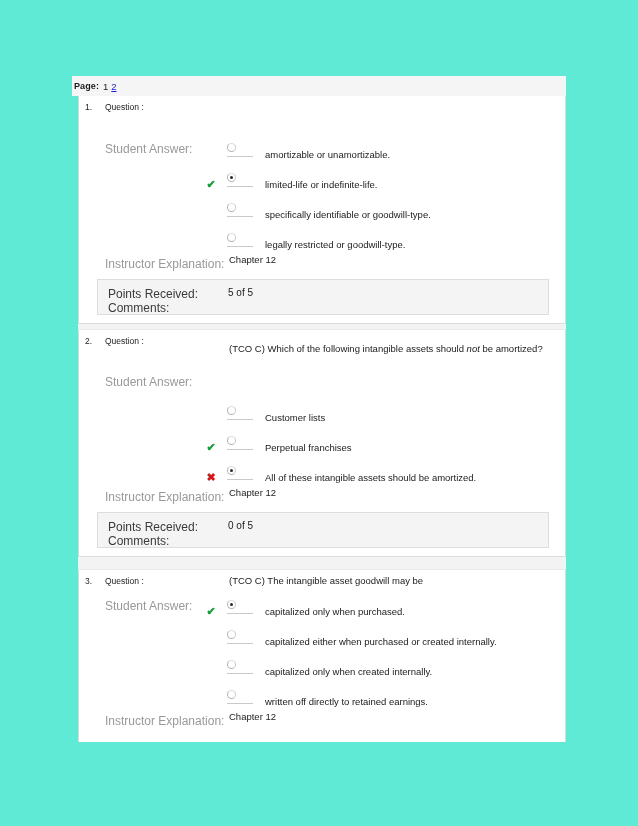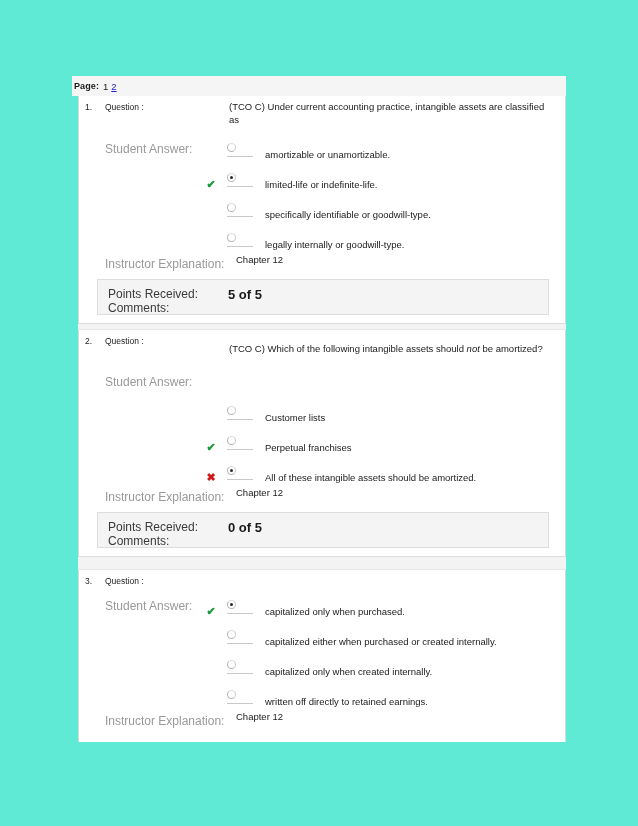--- a/index.html
+++ b/index.html
@@ -102,21 +102,20 @@
     color: #1a1a1a;
   }
   .qtext em { font-style: italic; }
 
   .expl {
     position: absolute;
     left: 150px;
     font-size: 9.5px;
     color: #1a1a1a;
     white-space: nowrap;
-    margin-left: 7px;
   }
 
   
   .opt {
     position: absolute;
     left: 126px;
     width: 350px;
     height: 30px;
   }
   .mark {
@@ -194,22 +193,22 @@
   .pb-label {
     position: absolute;
     left: 10px;
     font-size: 12px;
     color: #3a3a3a;
     white-space: nowrap;
   }
   .pb-value {
     position: absolute;
     left: 130px;
-    font-size: 13px;
-    font-weight: bold;
+    font-size: 10px;
+    font-weight: normal;
     color: #1a1a1a;
     white-space: nowrap;
   }
 
   
   .gap {
     position: absolute;
     left: 78px;
     width: 488px;
     background: #f3f3f3;
@@ -224,21 +223,20 @@
 <div id="page">
 
   <div class="page-nav">
     <span class="pg-label">Page:</span><span class="pg-num">1</span><span class="pg-link">2</span>
   </div>
 
   <div id="cards">
       <div class="qcard first" style="top: 96px; height: 227px;">
         <span class="qnum" style="top: 6px;">1.</span>
         <span class="lbl-question" style="top: 6px;">Question :</span>
-        <div class="qtext" style="top: 4px;">(TCO C) Under current accounting practice, intangible assets are classified as</div>
         <span class="lbl-gray" style="top: 46px;">Student Answer:</span>
         <div class="opt" style="top: 44px;">
           <span class="radio-wrap">
             <span class="radio"></span>
             <span class="radio-underline"></span>
           </span>
           <span class="opt-text">amortizable or unamortizable.</span>
         </div>
         <div class="opt" style="top: 74px;">
           <span class="mark check">✔</span>
@@ -255,21 +253,21 @@
             <span class="radio"></span>
             <span class="radio-underline"></span>
           </span>
           <span class="opt-text">specifically identifiable or goodwill-type.</span>
         </div>
         <div class="opt" style="top: 134px;">
           <span class="radio-wrap">
             <span class="radio"></span>
             <span class="radio-underline"></span>
           </span>
-          <span class="opt-text">legally internally or goodwill-type.</span>
+          <span class="opt-text">legally restricted or goodwill-type.</span>
         </div>
         <span class="lbl-gray" style="top: 161px;">Instructor Explanation:</span>
         <span class="expl" style="top: 158px;">Chapter 12</span>
         <div class="points-box" style="top: 183px;">
           <span class="pb-label" style="top: 7px;">Points Received:</span>
           <span class="pb-value" style="top: 7px;">5 of 5</span>
           <span class="pb-label" style="top: 21px;">Comments:</span>
           <span class="pb-value" style="top: 21px; font-weight: normal;"></span>
         </div>
       </div>
@@ -310,20 +308,21 @@
           <span class="pb-label" style="top: 7px;">Points Received:</span>
           <span class="pb-value" style="top: 7px;">0 of 5</span>
           <span class="pb-label" style="top: 21px;">Comments:</span>
           <span class="pb-value" style="top: 21px; font-weight: normal;"></span>
         </div>
       </div>
       <div class="gap" style="top: 556px; height: 14px;"></div>
       <div class="qcard" style="top: 570px; height: 172px;">
         <span class="qnum" style="top: 6px;">3.</span>
         <span class="lbl-question" style="top: 6px;">Question :</span>
+        <div class="qtext" style="top: 4px;">(TCO C) The intangible asset goodwill may be</div>
         <span class="lbl-gray" style="top: 29px;">Student Answer:</span>
         <div class="opt" style="top: 27px;">
           <span class="mark check">✔</span>
           <span class="radio-wrap">
             <span class="radio">
               <span class="dot"></span>
             </span>
             <span class="radio-underline"></span>
           </span>
           <span class="opt-text">capitalized only when purchased.</span>

